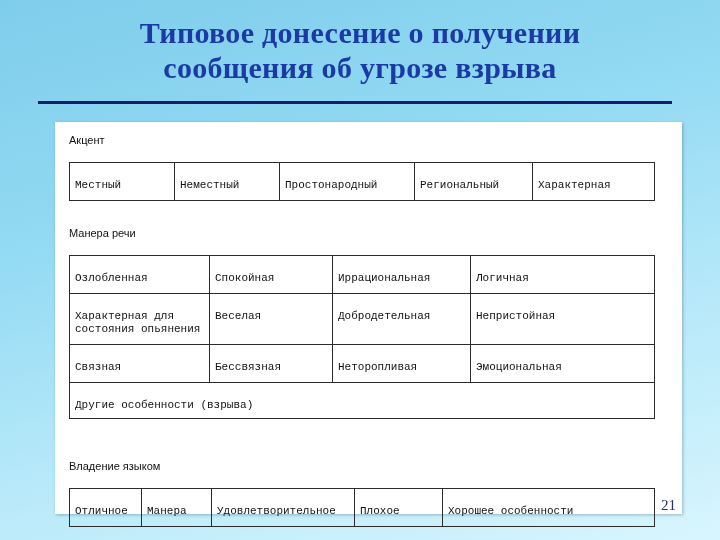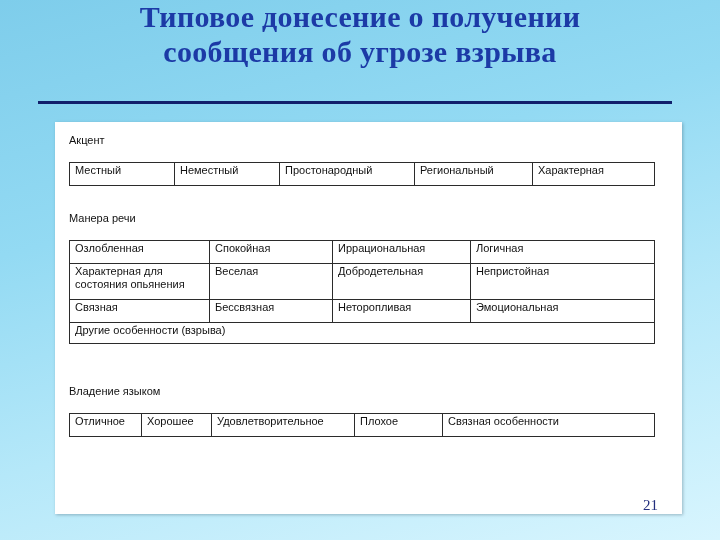--- a/index.html
+++ b/index.html
@@ -14,20 +14,21 @@
     overflow: hidden;
   }
 
   .title {
     font-family: "Liberation Serif", serif;
     font-weight: bold;
     color: #1c3aa6;
     font-size: 30px;
     line-height: 1.15;
     text-align: center;
+    padding-top: 16px;
     letter-spacing: 0.3px;
   }
 
   .title-rule {
     position: absolute;
     left: 38px;
     top: 101px;
     width: 634px;
     height: 3px;
     background: #111f6b;
@@ -56,29 +57,30 @@
     border-collapse: collapse;
     table-layout: fixed;
     width: 585px;
     margin-top: 16px;
   }
   td {
     border: 1px solid #2b2b2b;
     font-size: 11px;
     line-height: 13px;
     color: #111;
-    padding: 1px 5px 8px 5px;
+    padding: 16px 5px 8px 5px;
     vertical-align: top;
     overflow: hidden;
+    font-family: Liberation Mono, monospace;
   }
   td.footer-cell { padding-bottom: 6px; }
 
   .page-number {
     position: absolute;
-    right: 62px;
+    right: 44px;
     bottom: 26px;
     font-family: "Liberation Serif", serif;
     font-size: 15px;
     color: #222e7d;
   }
 </style>
 </head>
 <body>
 
 <div class="slide">
@@ -150,24 +152,24 @@
       <colgroup>
         <col style="width:72px">
           <col style="width:70px">
           <col style="width:143px">
           <col style="width:88px">
           <col style="width:212px">
       </colgroup>
       <tbody>
           <tr>
         <td>Отличное</td>
-        <td>Хорошее</td>
+        <td>Манера</td>
         <td>Удовлетворительное</td>
         <td>Плохое</td>
-        <td>Связная особенности</td>
+        <td>Хорошее особенности</td>
       </tr>
     </tbody>
       </table>
 
   </div>
 
   <div class="page-number">21</div>
 
 </div>
 

